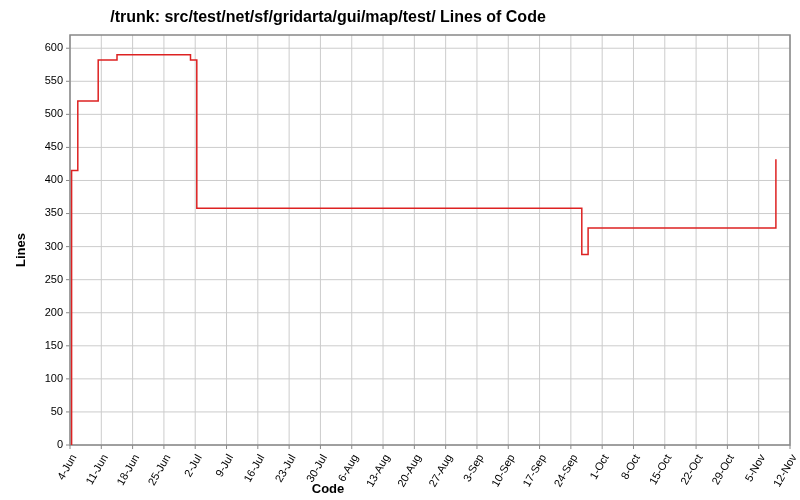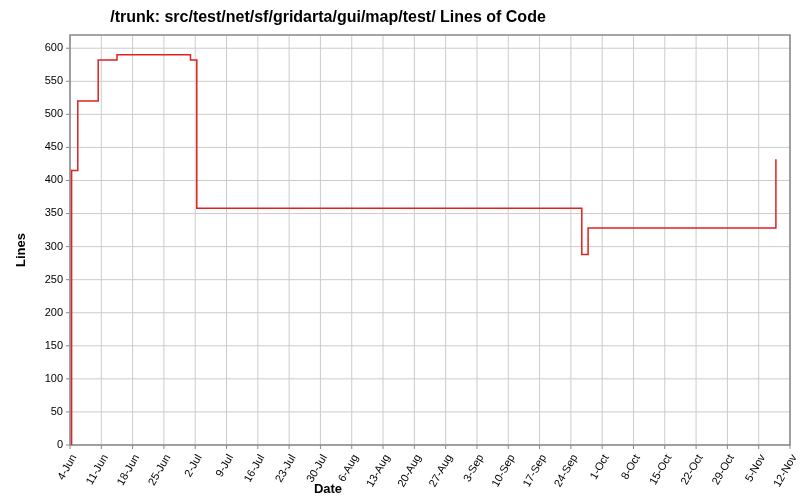--- a/index.html
+++ b/index.html
@@ -78,21 +78,21 @@
     stroke-width: 1.5;
     fill: none;
   }
 </style>
 </head>
 <body>
 
 <div class="chart-container">
   <div class="title">/trunk: src/test/net/sf/gridarta/gui/map/test/ Lines of Code</div>
   <div class="ylabel">Lines</div>
-  <div class="xlabel">Date</div>
+  <div class="xlabel">Code</div>
   <svg id="chart-svg" width="800" height="500">
       <line x1="70" y1="445" x2="790" y2="445" class="grid-line"></line>
       <line x1="66" y1="445" x2="70" y2="445" class="tick"></line>
       <text x="63" y="445" class="ytick-label">0</text>
       <line x1="70" y1="411.93548387096774" x2="790" y2="411.93548387096774" class="grid-line"></line>
       <line x1="66" y1="411.93548387096774" x2="70" y2="411.93548387096774" class="tick"></line>
       <text x="63" y="411.93548387096774" class="ytick-label">50</text>
       <line x1="70" y1="378.8709677419355" x2="790" y2="378.8709677419355" class="grid-line"></line>
       <line x1="66" y1="378.8709677419355" x2="70" y2="378.8709677419355" class="tick"></line>
       <text x="63" y="378.8709677419355" class="ytick-label">100</text>

